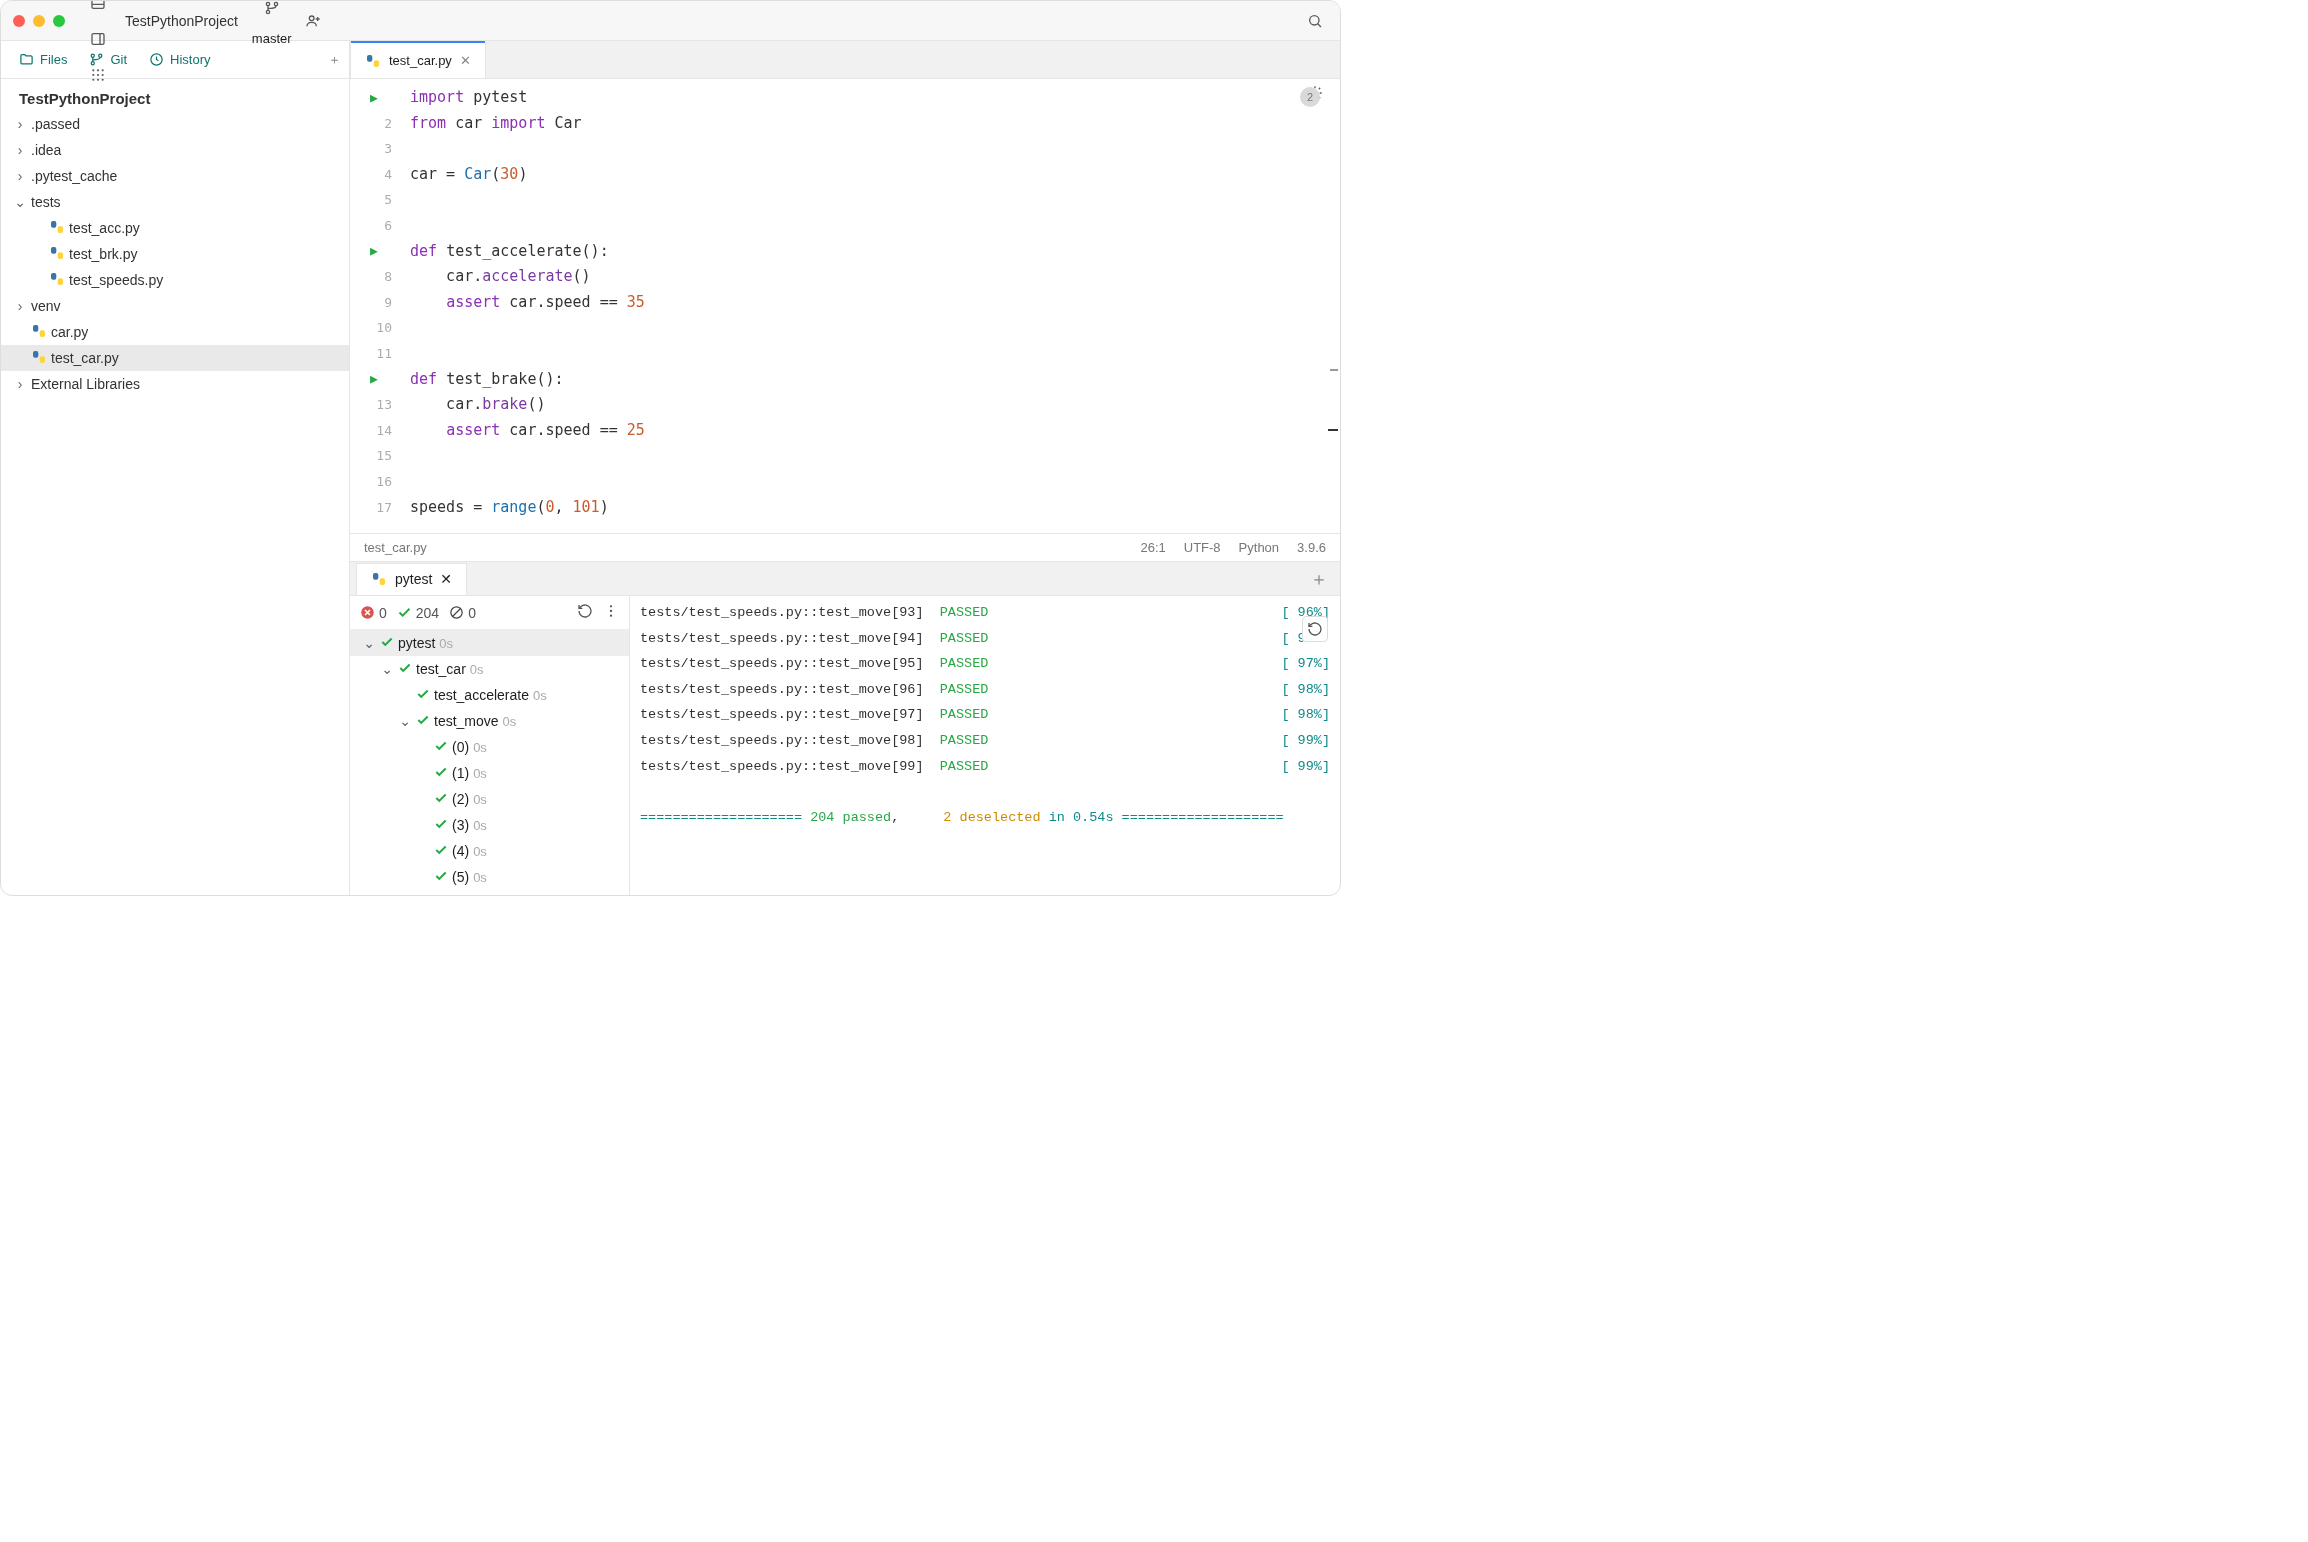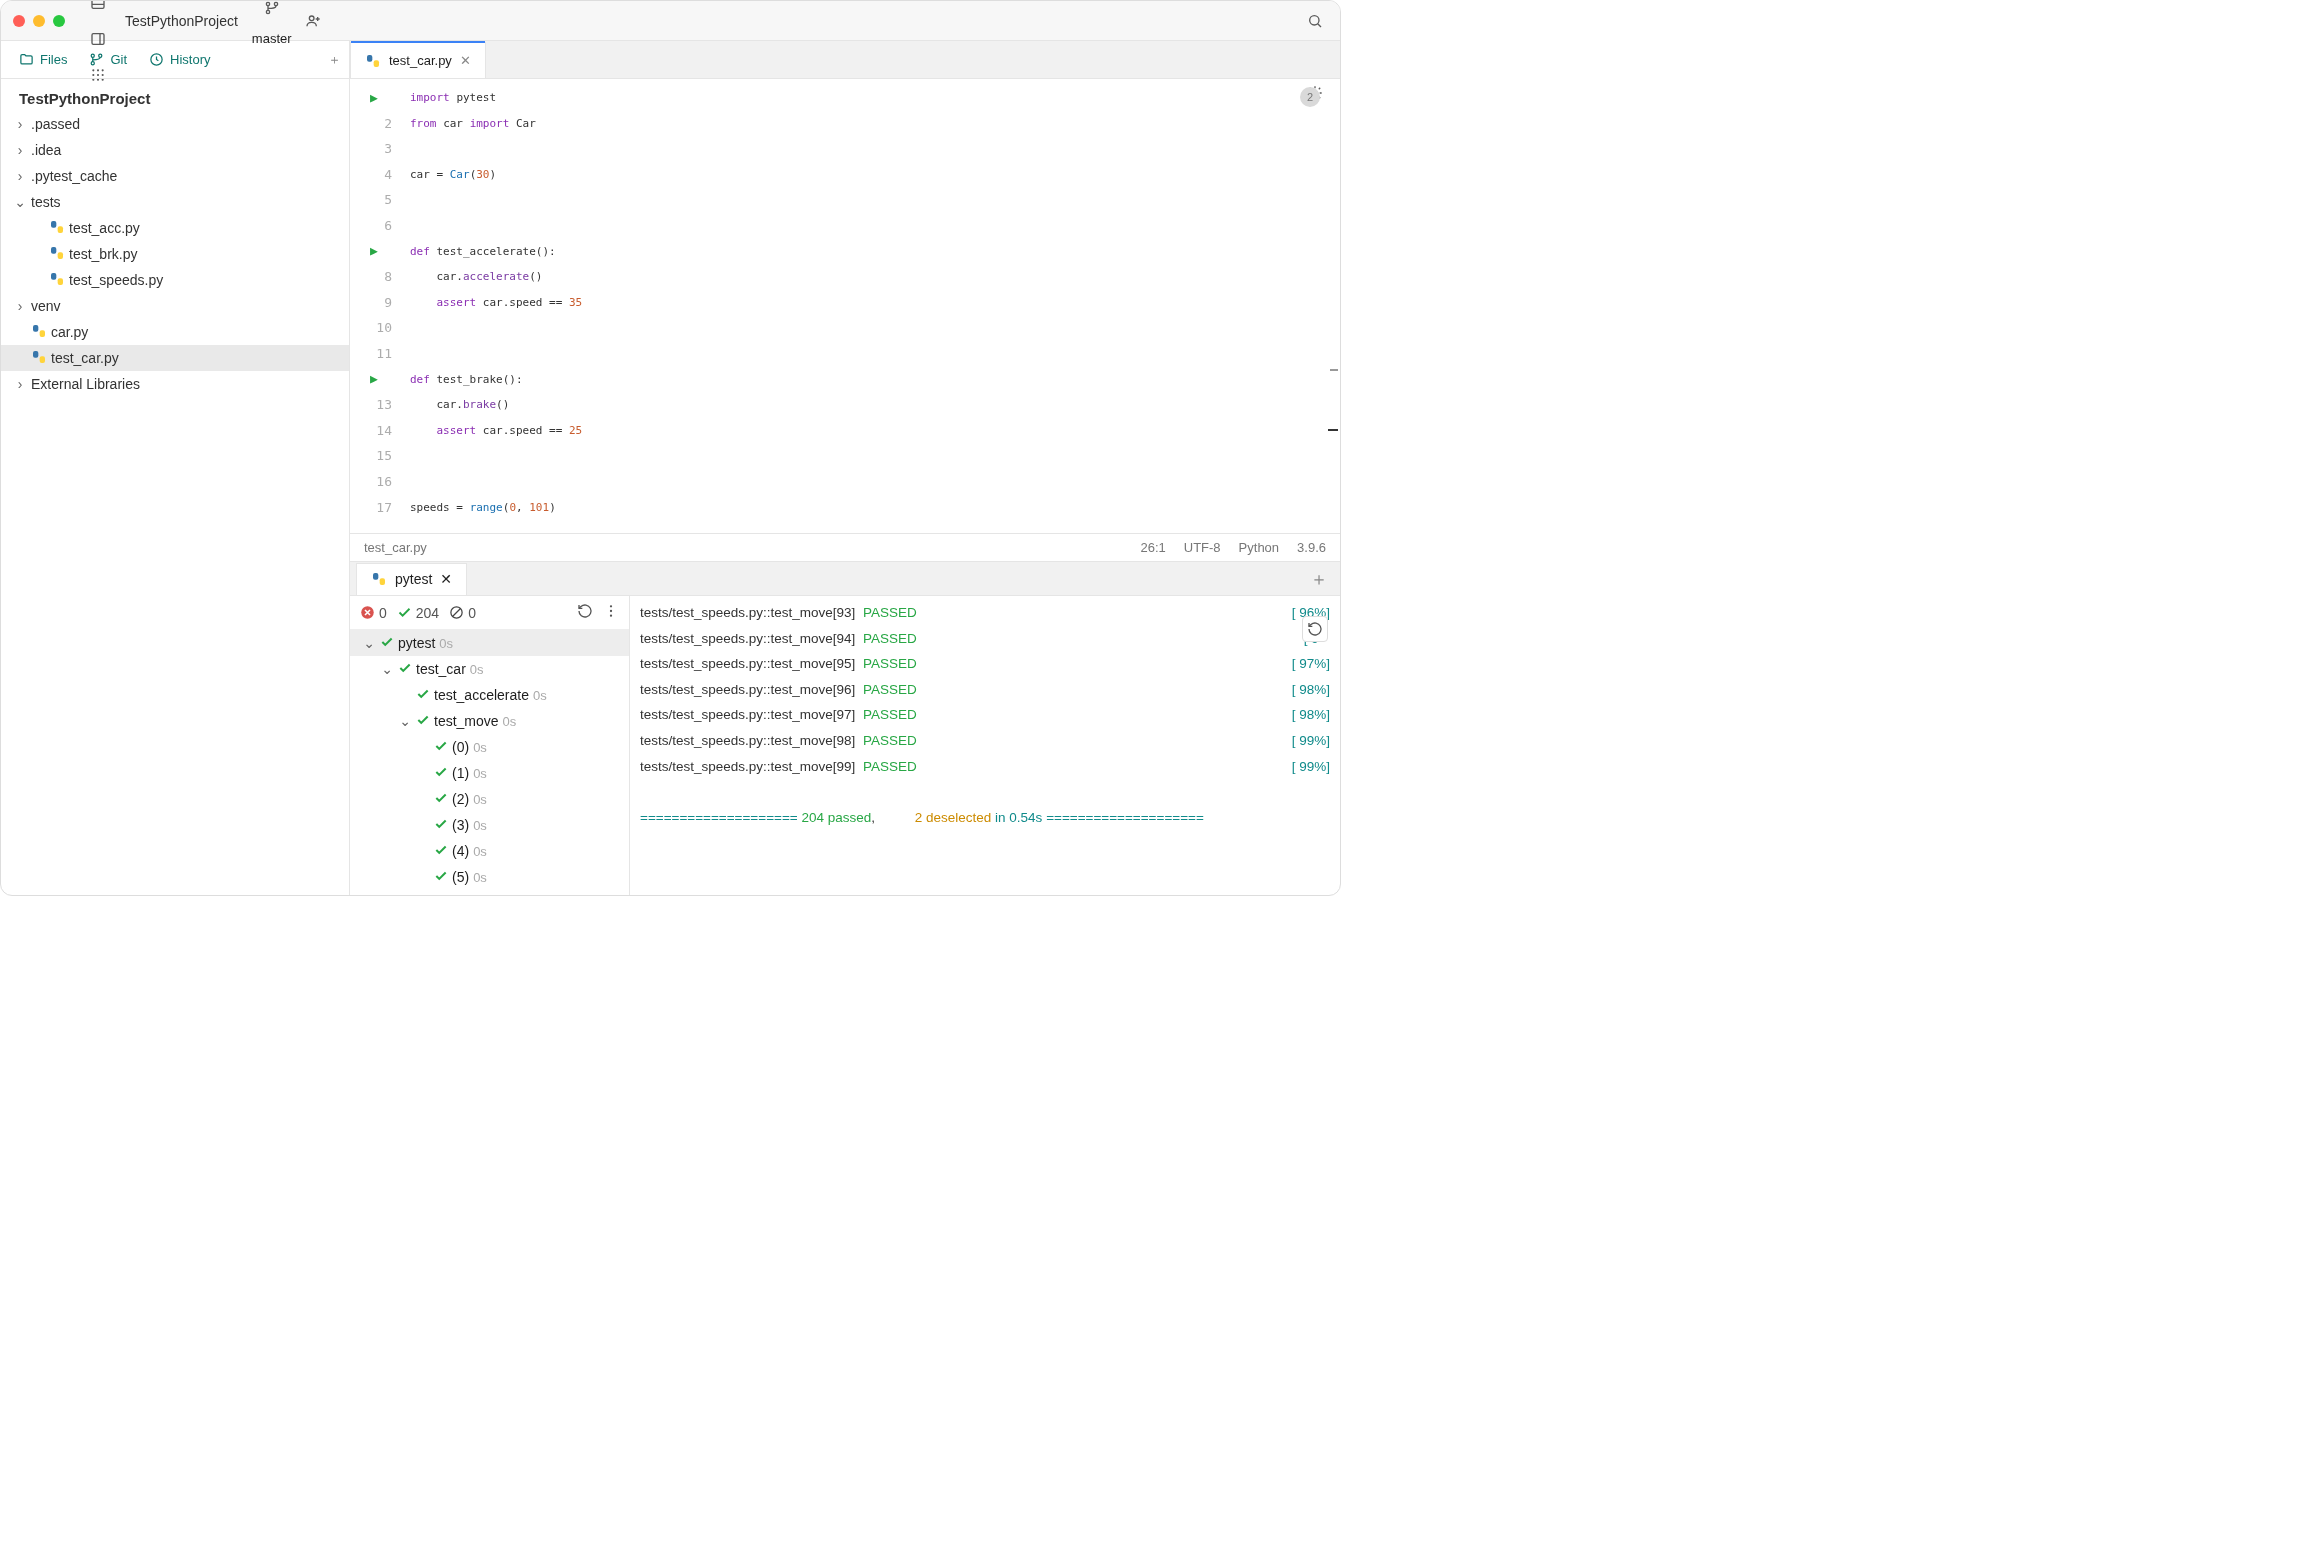--- a/index.html
+++ b/index.html
@@ -62,21 +62,21 @@
 .ed-tab.active::before { content:""; position:absolute; top:-2px; left:0; right:0; height:2px; background:#3b82f6; }
 .ed-tab .close { color: #888; }
 .editor-area { flex: 1; display: flex; min-height: 0; position: relative; }
 .gutter {
   width: 60px; background: #fff; color: #adadad; text-align: right;
   font-family: "SF Mono", Menlo, monospace; font-size: 13px; padding-top: 6px;
 }
 .gutter-line { height: 25.6px; line-height: 25.6px; padding-right: 18px; position: relative; }
 .run-tri { position: absolute; left: 20px; top: 50%; transform: translateY(-50%); color: #28a745; }
 .code {
-  flex: 1; font-family: "SF Mono", Menlo, monospace; font-size: 11px;
+  flex: 1; font-family: "SF Mono", Menlo, monospace; font-size: 15px;
   padding-top: 6px; white-space: pre; color: #333; line-height: 25.6px;
   overflow: hidden;
 }
 .tok-kw { color: #8b2fb3; }
 .tok-fn { color: #1a6fb0; }
 .tok-num { color: #c85c2e; }
 .tok-id { color: #333; }
 .tok-attr { color: #7a3aa3; }
 .ed-badge { position: absolute; right: 20px; top: 8px; width: 20px; height: 20px; border-radius: 10px; background: #d9d9d9; color: #777; font-size: 11px; display: flex; align-items: center; justify-content: center; }
 .marks-col { position:absolute; right:2px; top:0; bottom:0; width:10px; }
@@ -89,21 +89,21 @@
 .tw-plus { margin-left:auto; margin-right:12px; color:#888; font-size:18px; }
 .tw-body { flex: 1; display: flex; min-height: 0; }
 .tw-left { width: 280px; border-right: 1px solid #e5e5e5; display: flex; flex-direction: column; }
 .tw-toolbar { height: 34px; display: flex; align-items: center; padding: 0 10px; gap: 10px; color: #555; font-size: 14px; border-bottom: 1px solid #eee; }
 .cnt-ic { display:inline-flex; align-items:center; gap:4px; }
 .tw-tree { flex: 1; overflow: auto; font-size: 14px; }
 .tw-tree-row { height: 26px; display: flex; align-items: center; gap: 4px; padding-left: 8px; }
 .tw-tree-row.sel { background: #ededed; }
 .tw-time { color: #aaa; font-size: 13px; }
 .tw-output {
-  flex: 1; font-family: Liberation Sans, sans-serif; font-size: 13.5px;
+  flex: 1; font-family: Liberation Mono, monospace; font-size: 13.5px;
   padding: 4px 10px; overflow: auto; line-height: 25.6px; color: #333;
   position: relative;
 }
 .out-line { display: flex; }
 .out-left { flex: 1; white-space: pre; }
 .out-pass { color: #28a745; }
 .out-orange { color: #cc8b00; margin-left: 36px; }
 .out-teal { color: #0f8a8a; }
 .out-pct { color: #0f8a8a; white-space: pre; }
 .out-rerun { position:absolute; right:12px; top:20px; width:26px; height:26px; border:1px solid #ddd; border-radius:4px; background:#fff; display:flex; align-items:center; justify-content:center; color:#555; }

